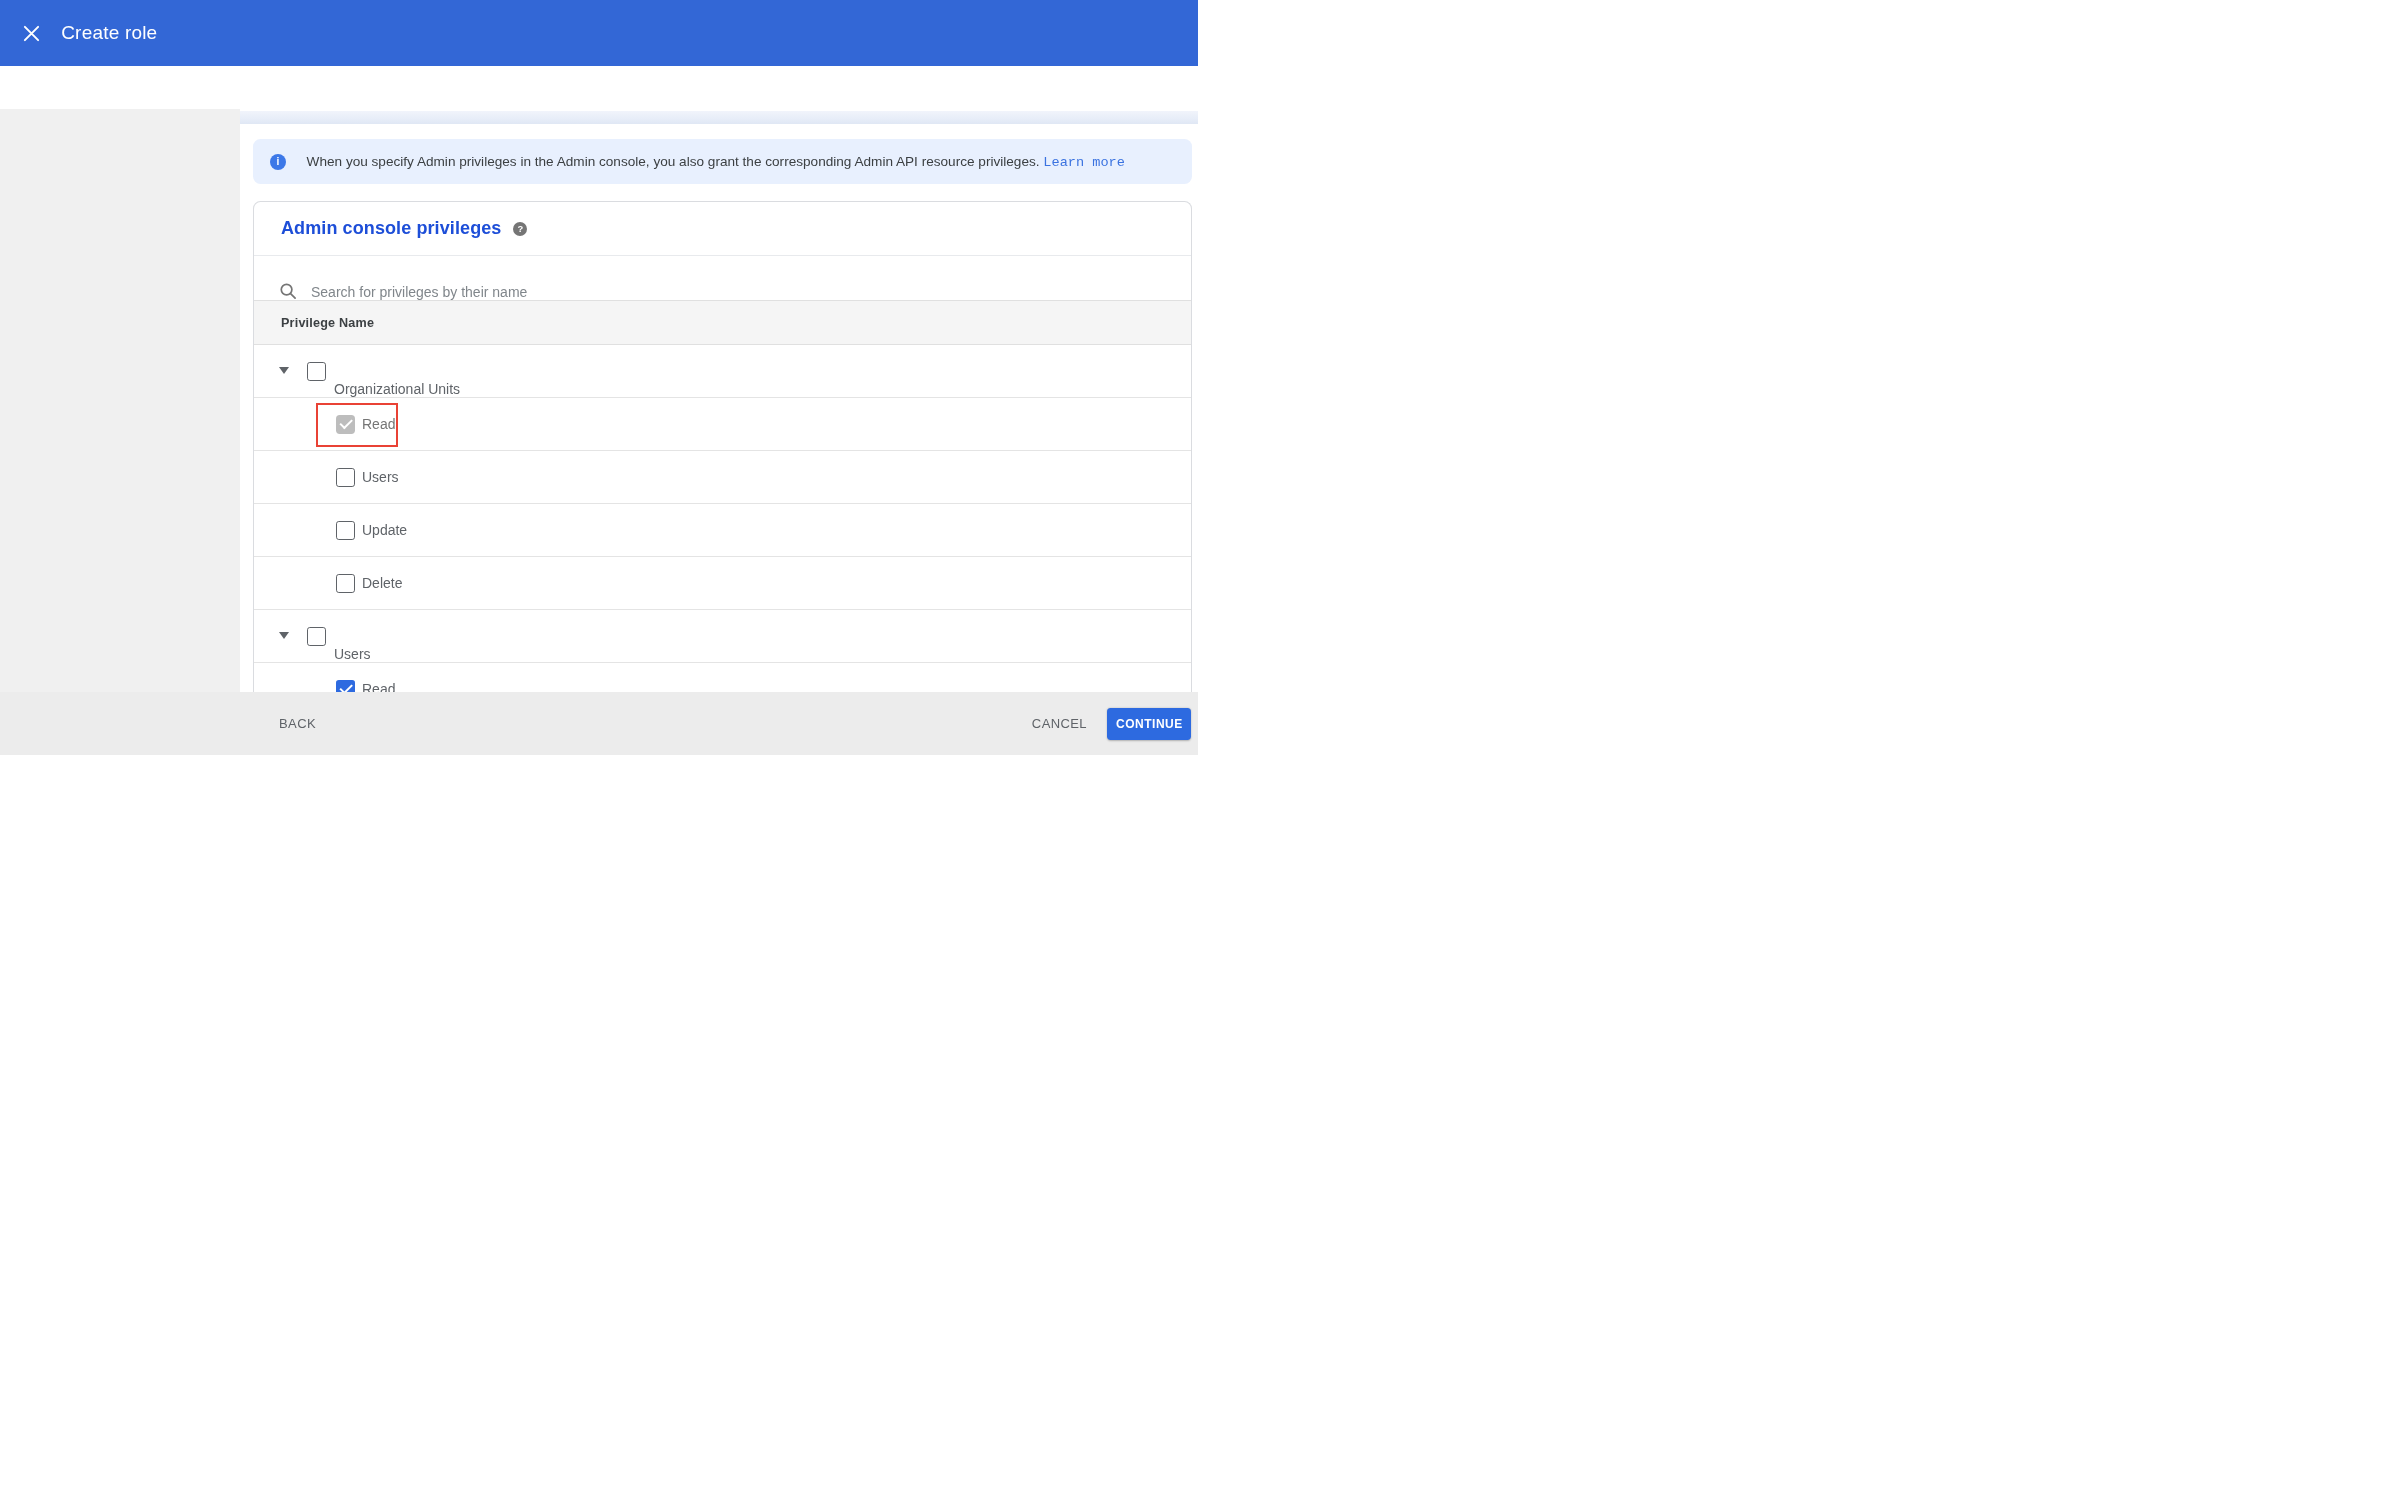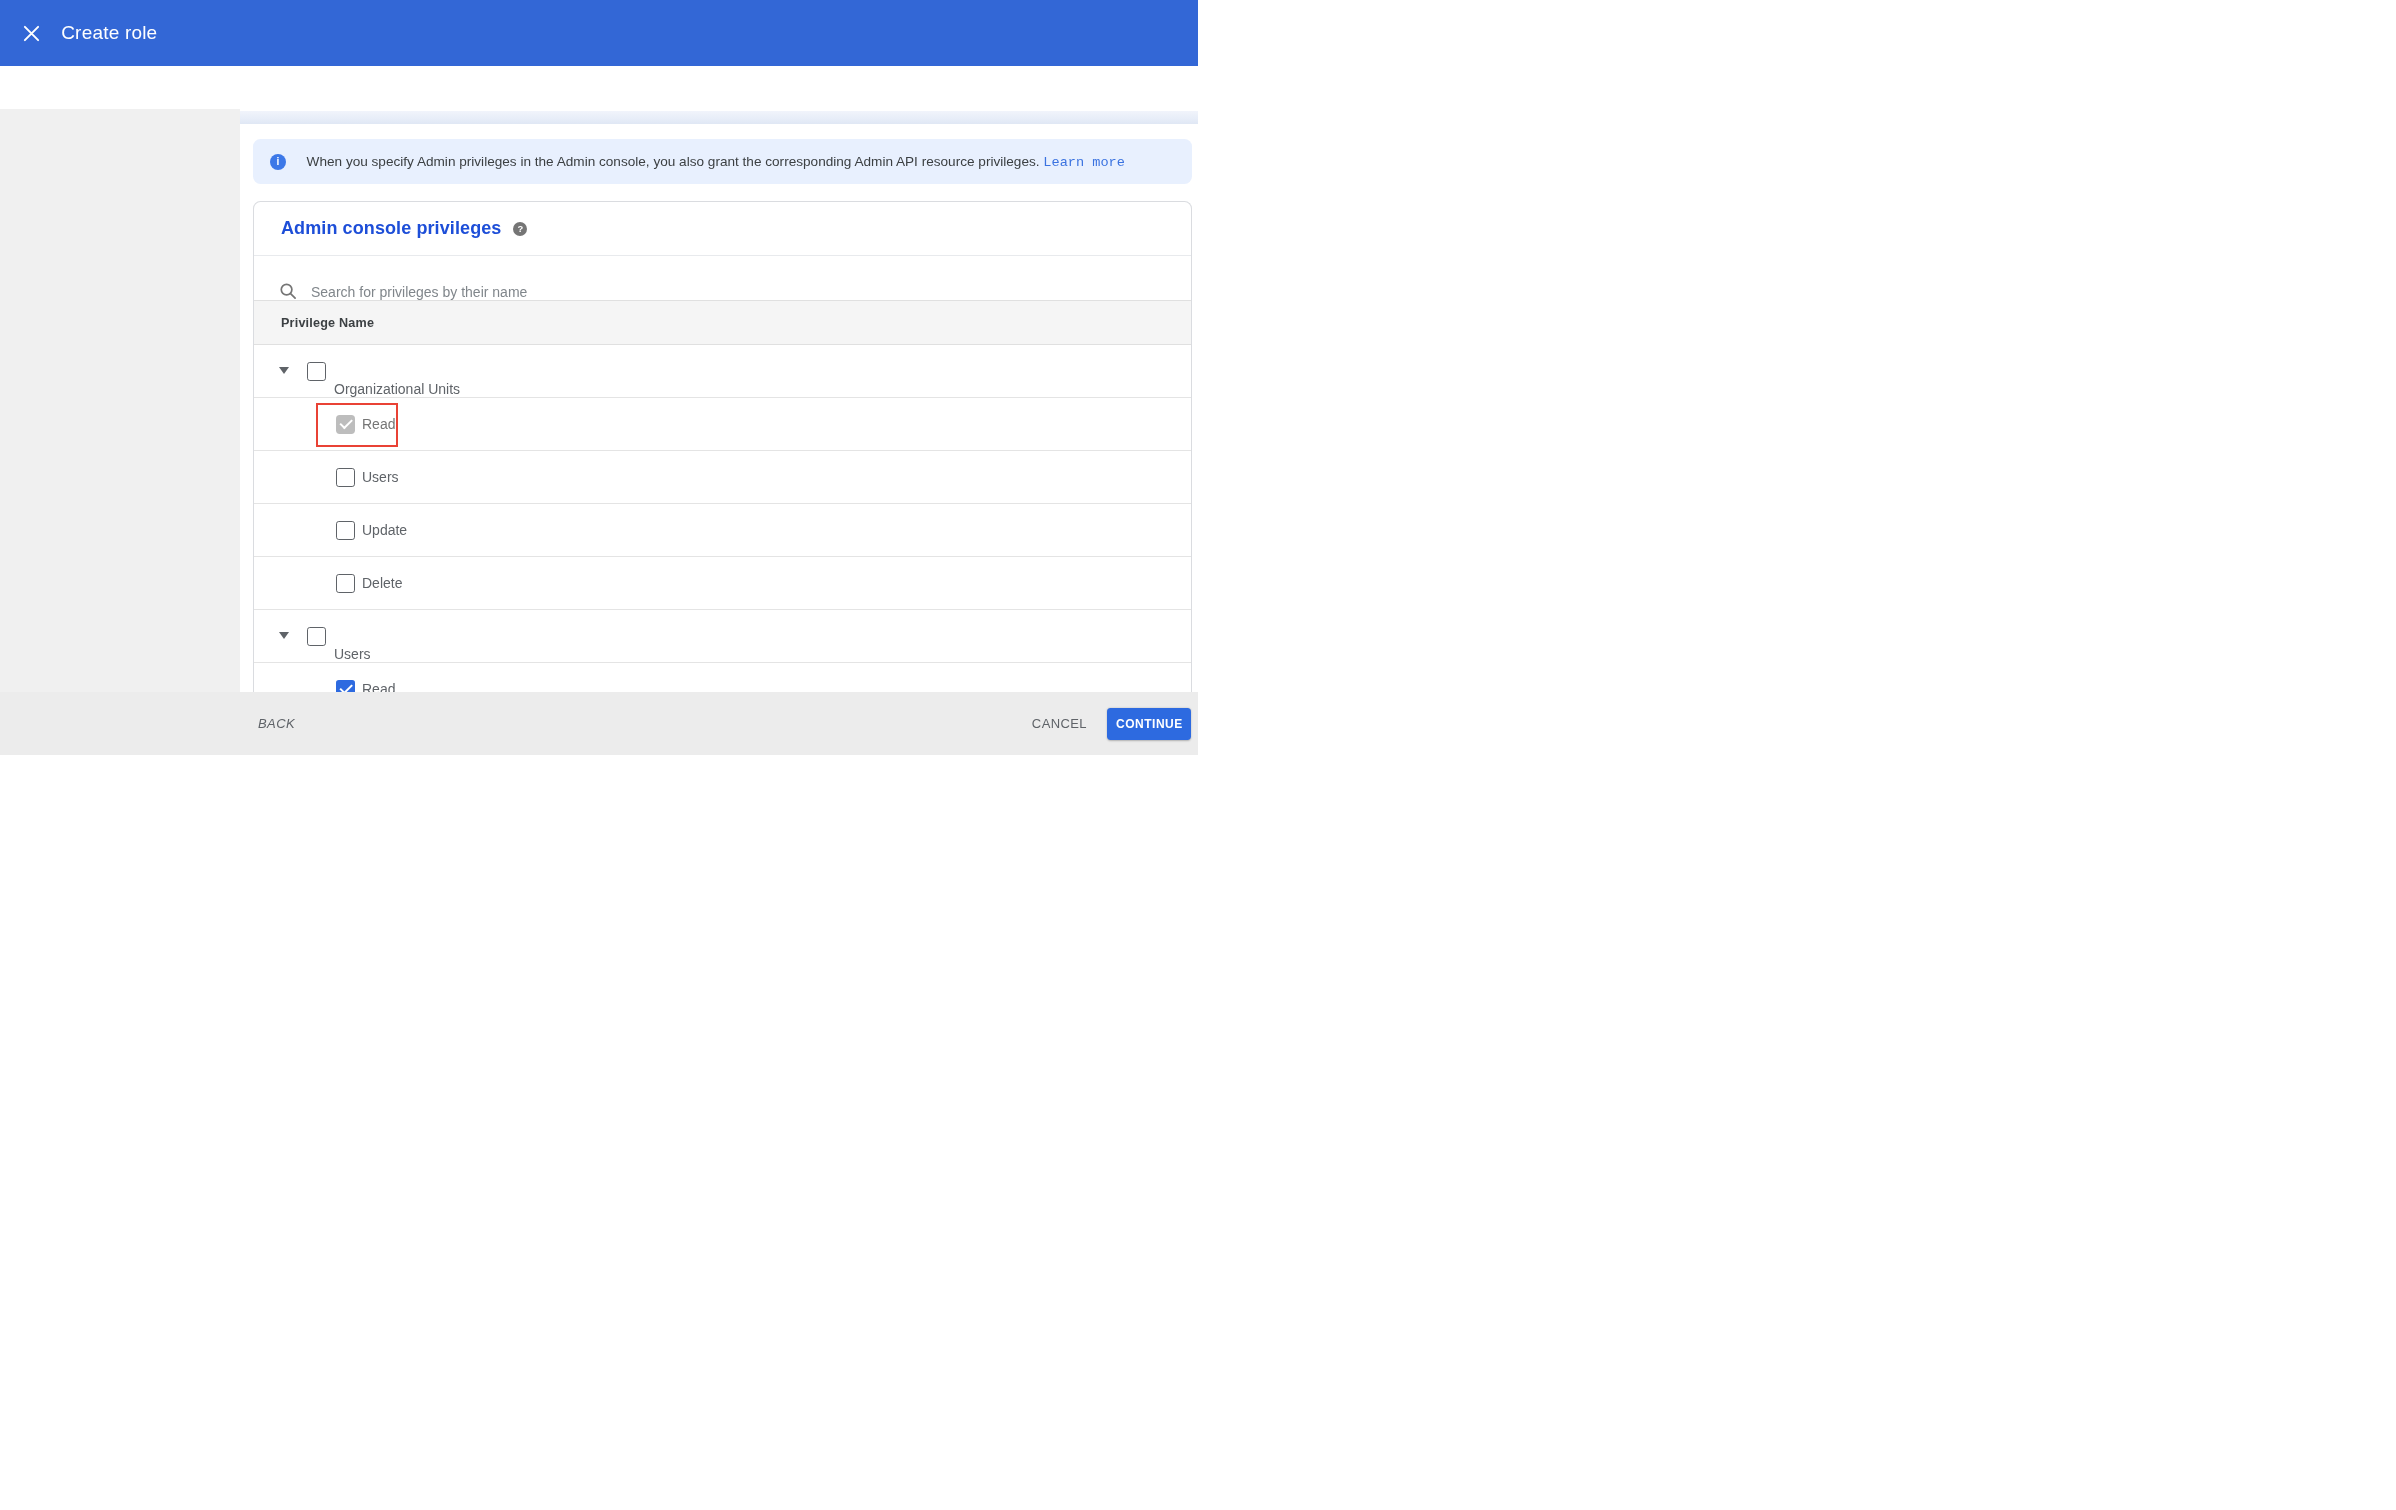--- a/index.html
+++ b/index.html
@@ -76,21 +76,21 @@
   .plabel.parent { margin-left:80px;margin-top:36px; }
   .plabel.child { margin-left:108px; }
   .plabel.dim { color:#757575; }
   .hlbox { position:absolute; left:62px; top:4.7px; width:82px; height:44px;
            border:2.8px solid var(--hl-red,#e94235); pointer-events:none; }
 
   
   .ftr { position:absolute; left:0; right:0; bottom:0; height:63px; background:#ececec; }
   .txtbtn { position:absolute; top:0; bottom:0; border:none; background:transparent; font-size:13px; font-weight:500;
             color:#5f6368; letter-spacing:0.4px; cursor:pointer; }
-  .txtbtn.back { left:245px; padding:10px 13px;font-style:italic; }
+  .txtbtn.back { left:266px; padding:10px 13px; }
   .txtbtn.cancel { right:98px; padding:0 13px; }
   .primbtn { position:absolute; right:6.6px; top:16px; width:84px; height:32px; background:var(--accent-blue,#2d6ae0);
              color:#fff; font-size:12px; font-weight:bold; letter-spacing:0.5px; border:none; border-radius:3.7px;
              cursor:pointer; box-shadow:0 0.9px 1.9px rgba(0,0,0,.25); }
 </style>
 </head>
 <body>
 
 <div class="app">
 

